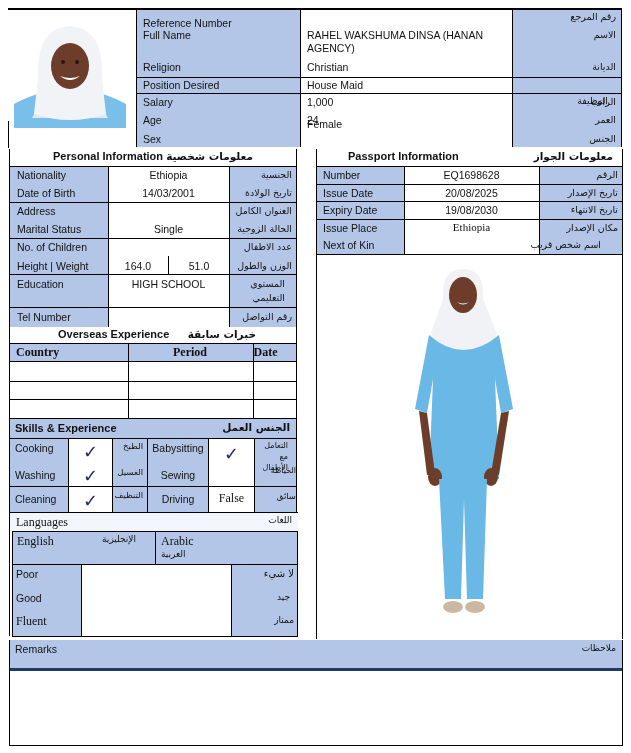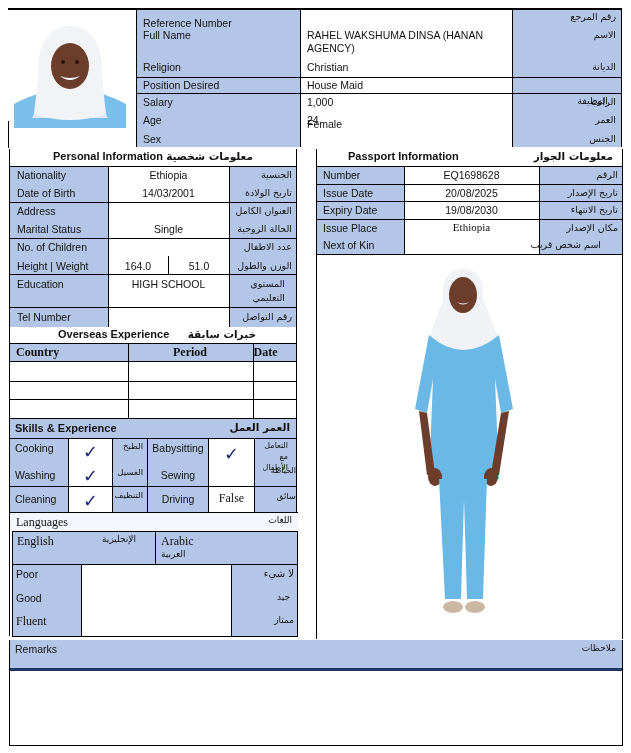--- a/index.html
+++ b/index.html
@@ -190,21 +190,21 @@
   <div class="abs" style="left:118px;top:17px;width:1px;height:76px;background:#000;"></div>
   <div class="abs" style="left:243px;top:17px;width:1px;height:76px;background:#000;"></div>
   <div class="abs" style="left:0;top:55px;width:286px;height:1px;background:#000;"></div>
   <div class="abs" style="left:0;top:73px;width:286px;height:1px;background:#000;"></div>
   <div class="abs" style="left:0;top:92px;width:286px;height:1px;background:#000;"></div>
 </div>
 
 <div class="abs" style="left:9px;top:419px;width:288px;height:93px;border-left:1px solid #000;border-right:1px solid #000;">
   <div class="abs blue" style="left:0;top:0;width:286px;height:93px;"></div>
   <div class="abs" style="left:5px;top:3px;font-weight:bold;font-size:11px;">Skills &amp; Experience</div>
-  <div class="abs ar" style="left:180px;top:2px;width:104px;font-weight:bold;font-size:10.5px;">العمر العمل</div>
+  <div class="abs ar" style="left:180px;top:2px;width:104px;font-weight:bold;font-size:10.5px;">الجنس العمل</div>
 
   <div class="abs" style="left:58px;top:19px;width:45px;height:48px;background:#fff;border-left:1px solid #000;border-right:1px solid #000;"></div>
   <div class="abs" style="left:198px;top:19px;width:47px;height:48px;background:#fff;border-left:1px solid #000;border-right:1px solid #000;"></div>
   <div class="abs" style="left:58px;top:67px;width:45px;height:26px;background:#fff;border-left:1px solid #000;border-right:1px solid #000;"></div>
   <div class="abs" style="left:198px;top:67px;width:47px;height:26px;background:#fff;border-left:1px solid #000;border-right:1px solid #000;"></div>
   <div class="abs" style="left:0;top:19px;width:286px;height:1px;background:#000;"></div>
   <div class="abs" style="left:0;top:67px;width:286px;height:1px;background:#000;"></div>
   <div class="abs" style="left:137px;top:19px;width:1px;height:74px;background:#000;"></div>
 
   <div class="abs" style="left:5px;top:23px;">Cooking</div>

